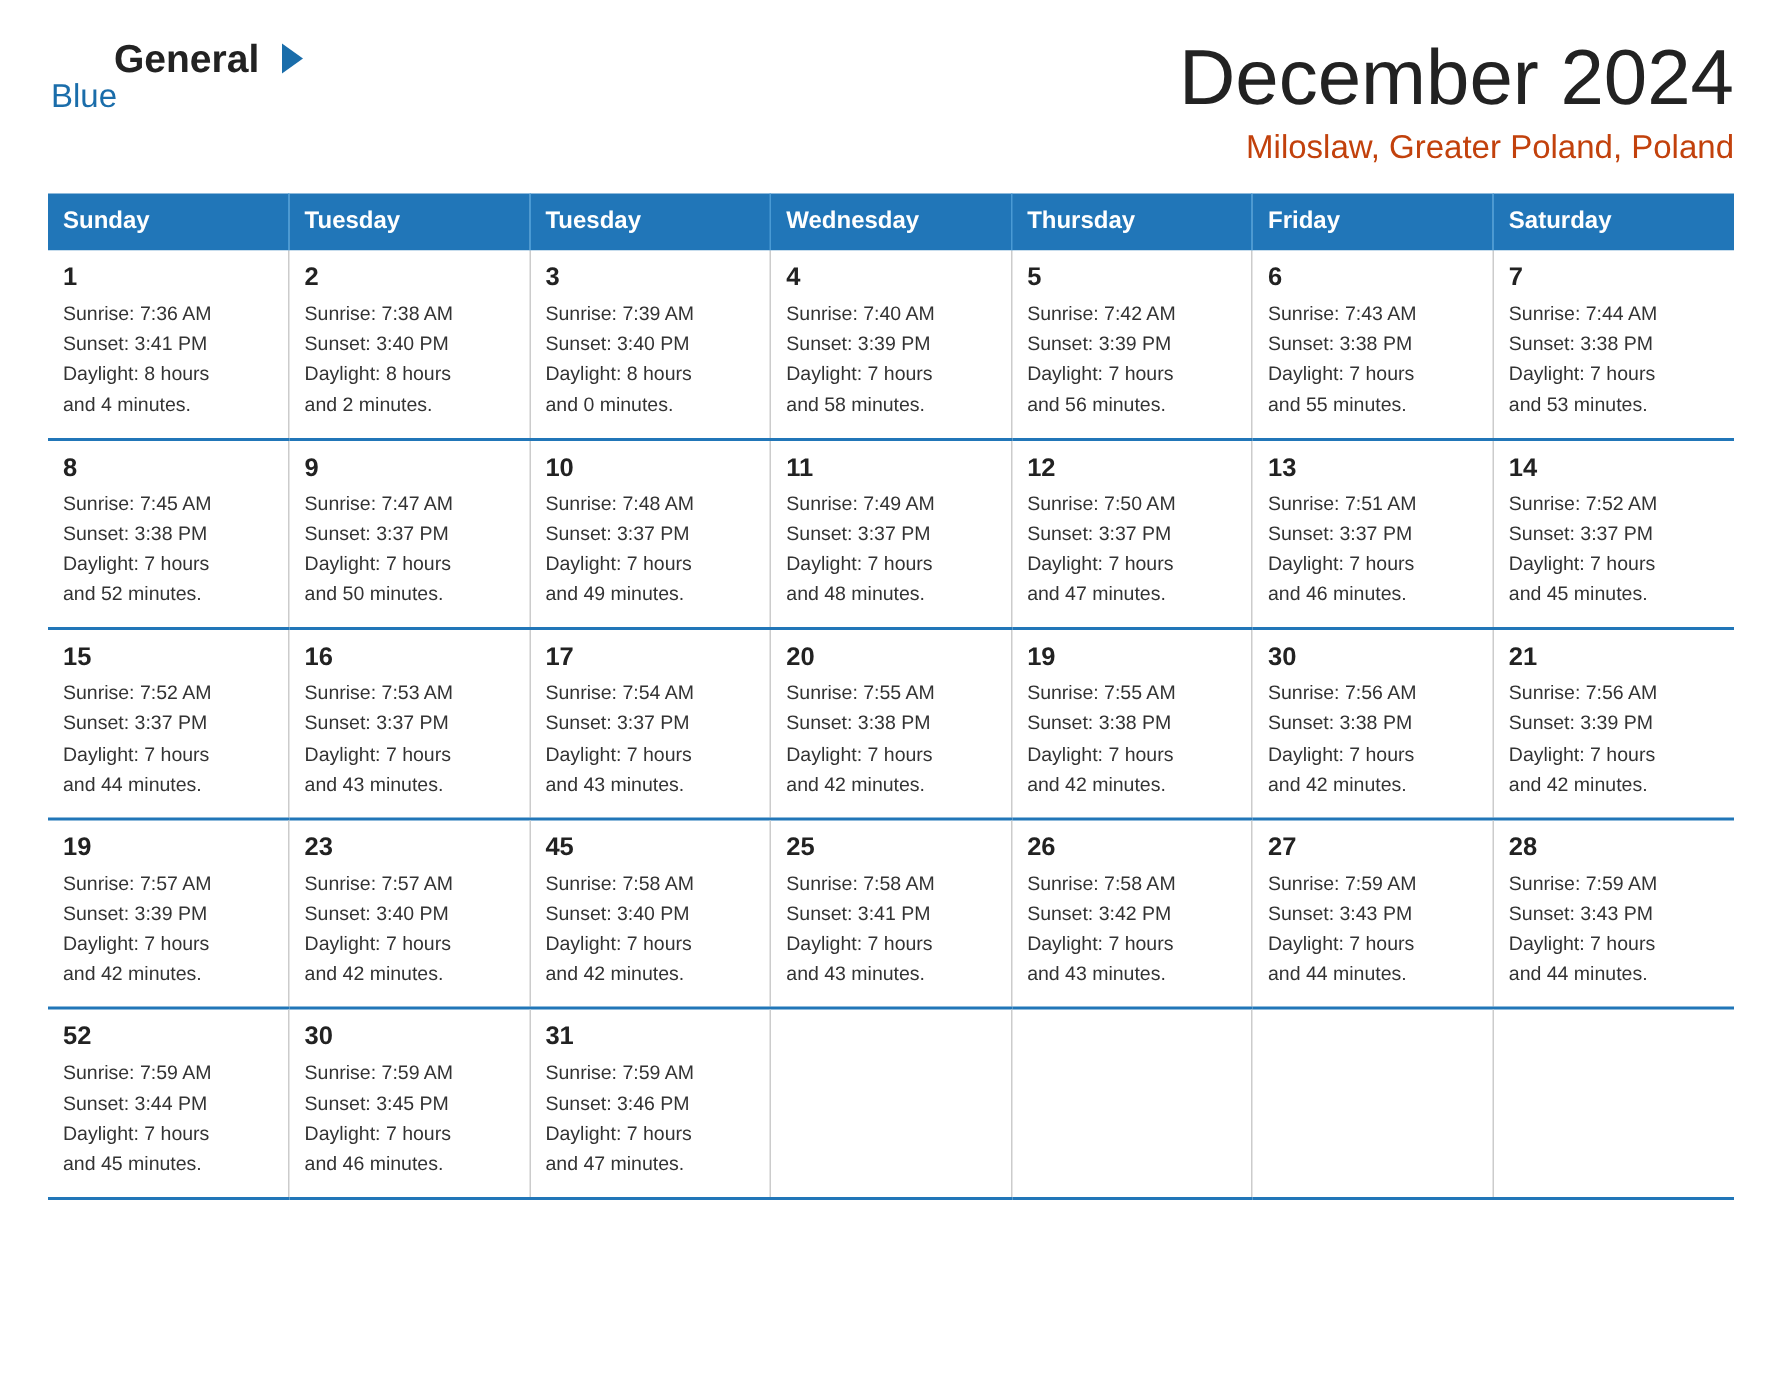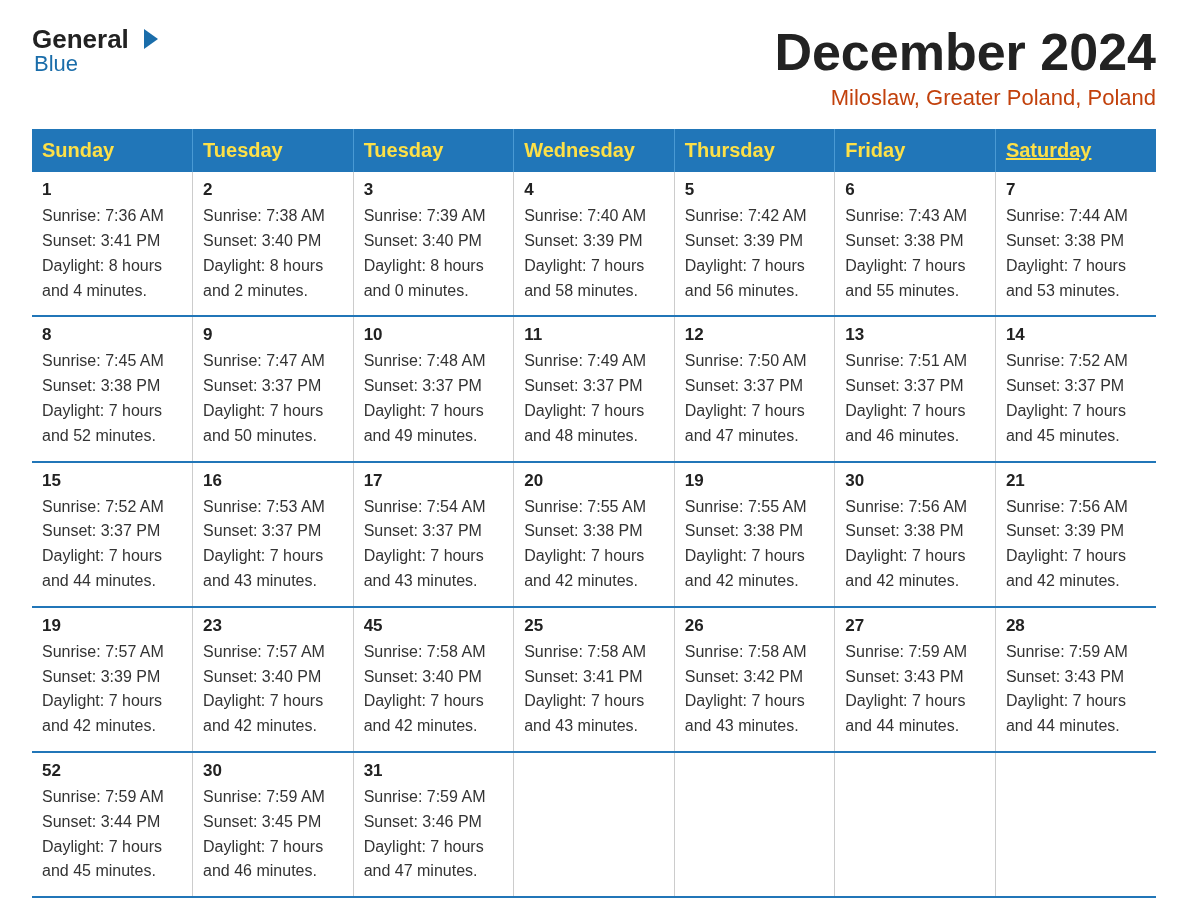--- a/index.html
+++ b/index.html
@@ -21,20 +21,21 @@
       flex-direction: column;
       align-items: flex-start;
     }
     .logo-text {
       font-size: 26px;
       font-weight: bold;
       color: #222;
       display: flex;
       align-items: center;
       gap: 11px;
+      margin-left: 44px;
     }
     .logo-general { color: #222; }
     .logo-arrow {
       display: inline-block;
       width: 0; height: 0;
       border-left: 14px solid #1a6daa;
       border-top: 10px solid transparent;
       border-bottom: 10px solid transparent;
       margin-left: 4px;
       margin-top: -2px;
@@ -44,63 +45,63 @@
       font-size: 22px;
       font-weight: normal;
       margin-top: -4px;
       margin-left: 2px;
     }
     .title-area {
       text-align: right;
     }
     .month-title {
       font-size: 52px;
-      font-weight: bold;
+      font-weight: normal;
       color: #222;
       line-height: 1.1;
     }
     .location {
       font-size: 22px;
       color: #c2410c;
       margin-top: 4px;
     }
     table {
       width: 100%;
       border-collapse: collapse;
       font-size: 14px;
     }
     thead tr th {
       background: #2176b8;
-      color: #fde047;
+      color: #ffffff;
       font-weight: bold;
-      font-size: 20px;
+      font-size: 16px;
       padding: 10px 10px;
       text-align: left;
       border-right: 1px solid #4a9ad4;
     }
-    thead tr th:last-child { border-right: none; text-decoration: underline; }
+    thead tr th:last-child { border-right: none; }
     tbody tr td {
       vertical-align: top;
       padding: 8px 10px 12px 10px;
       border-right: 1px solid #ccc;
       border-bottom: 2px solid #2176b8;
       width: 14.28%;
       min-height: 90px;
       color: #222;
       background: #fff;
     }
     tbody tr td:last-child { border-right: none; }
     .day-number {
       font-size: 17px;
       font-weight: bold;
       margin-bottom: 4px;
       display: block;
     }
     .day-info {
-      font-size: 16px;
+      font-size: 13px;
       line-height: 1.55;
       color: #333;
     }
     .empty-cell {
       background: #fff;
     }
   </style>
 </head>
 <body>
 

